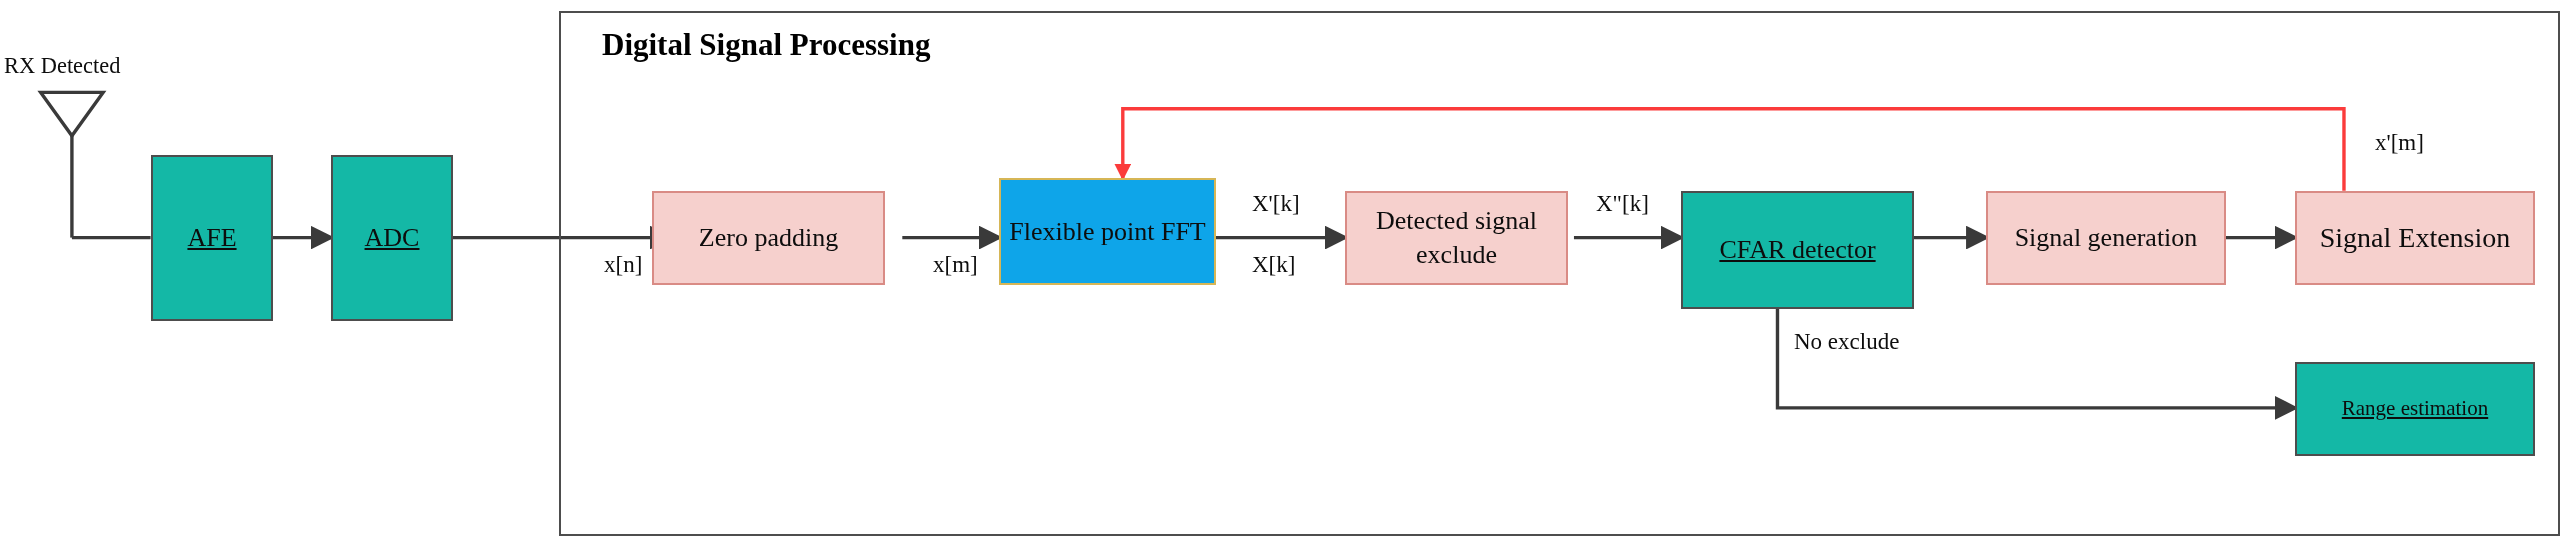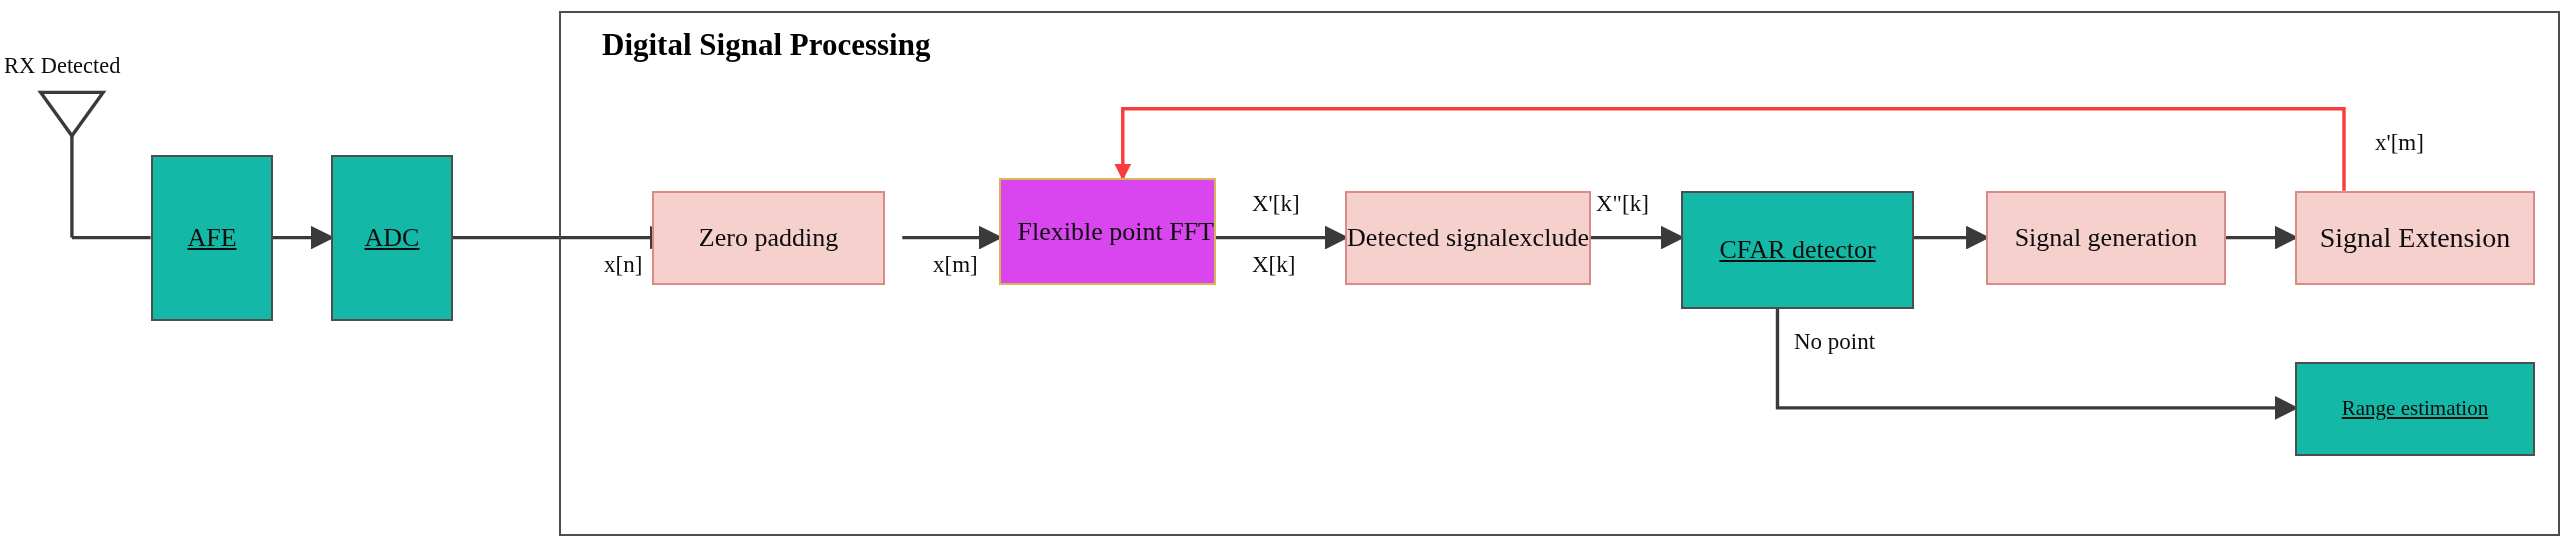--- a/index.html
+++ b/index.html
@@ -46,23 +46,22 @@
   .block-plain {
     background: #14b8a6;
     border: 2px solid #4d4d4d;
     text-decoration: underline;
   }
   .block-pink {
     background: #f6d0cd;
     border: 2px solid #d98b85;
   }
   .block-yellow {
-    background: #d946ef;
+    background: #0ea5e9;
     border: 2px solid #d6b656;
-    justify-content: flex-end;
   }
   .dsp-container {
     position: absolute;
     box-sizing: border-box;
     background: transparent;
     border: 2px solid #4d4d4d;
   }
   .dsp-title {
     position: absolute;
     font-weight: bold;
@@ -126,41 +125,41 @@
   <div class="sig-label" style="left:604px; top:252px; font-size:23px;">x[n]</div>
 
   <div class="sig-label" style="left:933px; top:252px; font-size:23px;">x[m]</div>
 
   <div class="sig-label" style="left:1252px; top:191px; font-size:23px;">X'[k]</div>
 
   <div class="sig-label" style="left:1252px; top:252px; font-size:23px;">X[k]</div>
 
   <div class="sig-label" style="left:1596px; top:191px; font-size:23px;">X"[k]</div>
 
-  <div class="sig-label" style="left:1794px; top:329px; font-size:23px;">No point</div>
+  <div class="sig-label" style="left:1794px; top:329px; font-size:23px;">No exclude</div>
 
   <div class="sig-label" style="left:2375px; top:130px; font-size:23px;">x'[m]</div>
 
   <div class="block block-plain" style="left:151px; top:155px; width:122px; height:166px; font-size:26px;">
     <span>AFE</span>
   </div>
 
   <div class="block block-plain" style="left:331px; top:155px; width:122px; height:166px; font-size:26px;">
     <span>ADC</span>
   </div>
 
   <div class="block block-pink" style="left:652px; top:191px; width:233px; height:94px; font-size:26px;">
     <span>Zero padding</span>
   </div>
 
   <div class="block block-yellow" style="left:999px; top:178px; width:217px; height:107px; font-size:26px;">
     <span>Flexible point FFT</span>
   </div>
 
-  <div class="block block-pink" style="left:1345px; top:191px; width:246px; height:94px; font-size:26px; flex-direction:row;">
+  <div class="block block-pink" style="left:1345px; top:191px; width:223px; height:94px; font-size:26px; flex-direction:column;">
     <span>Detected signal</span>
     <span>exclude</span>
   </div>
 
   <div class="block block-plain" style="left:1681px; top:191px; width:233px; height:118px; font-size:26px;">
     <span>CFAR detector</span>
   </div>
 
   <div class="block block-pink" style="left:1986px; top:191px; width:240px; height:94px; font-size:26px;">
     <span>Signal generation</span>

